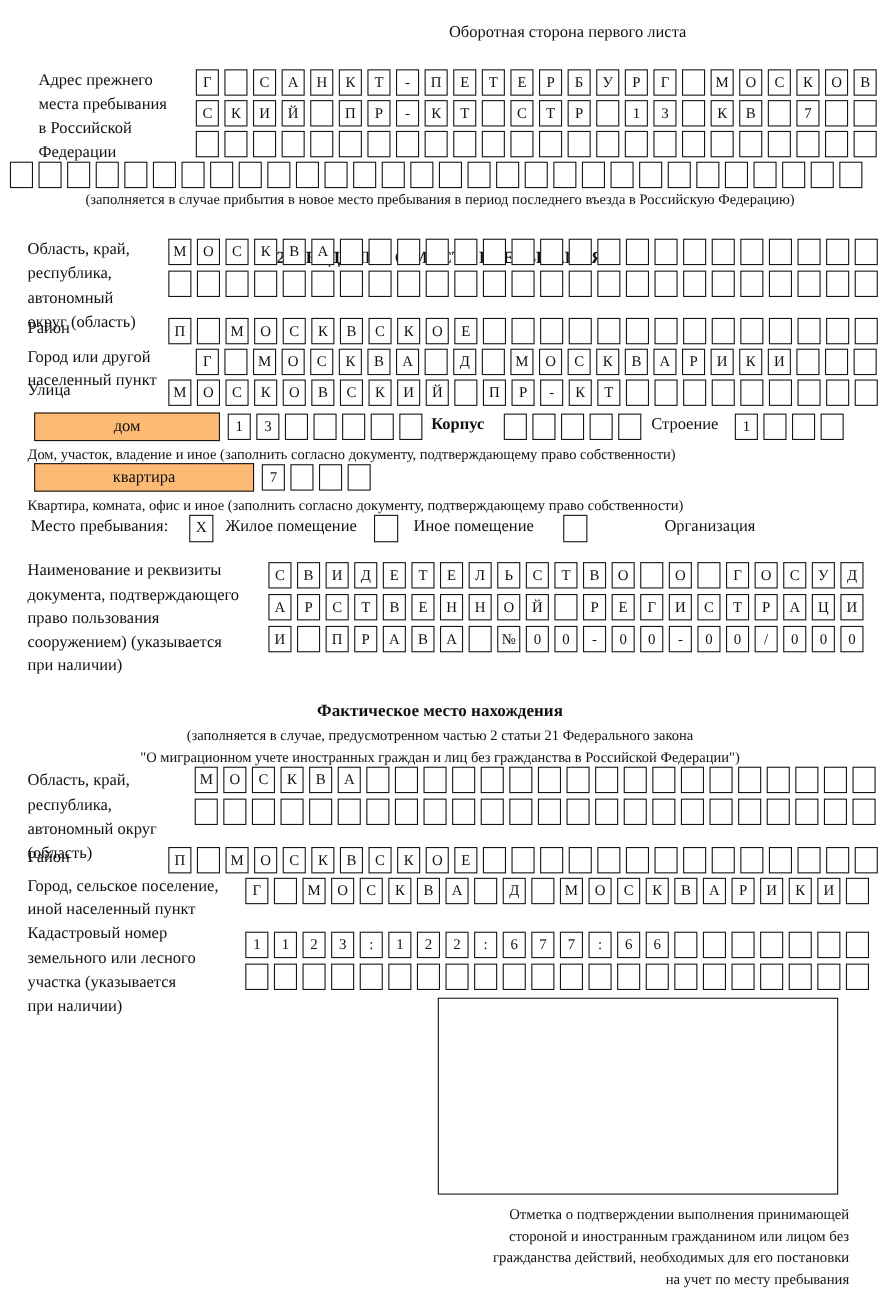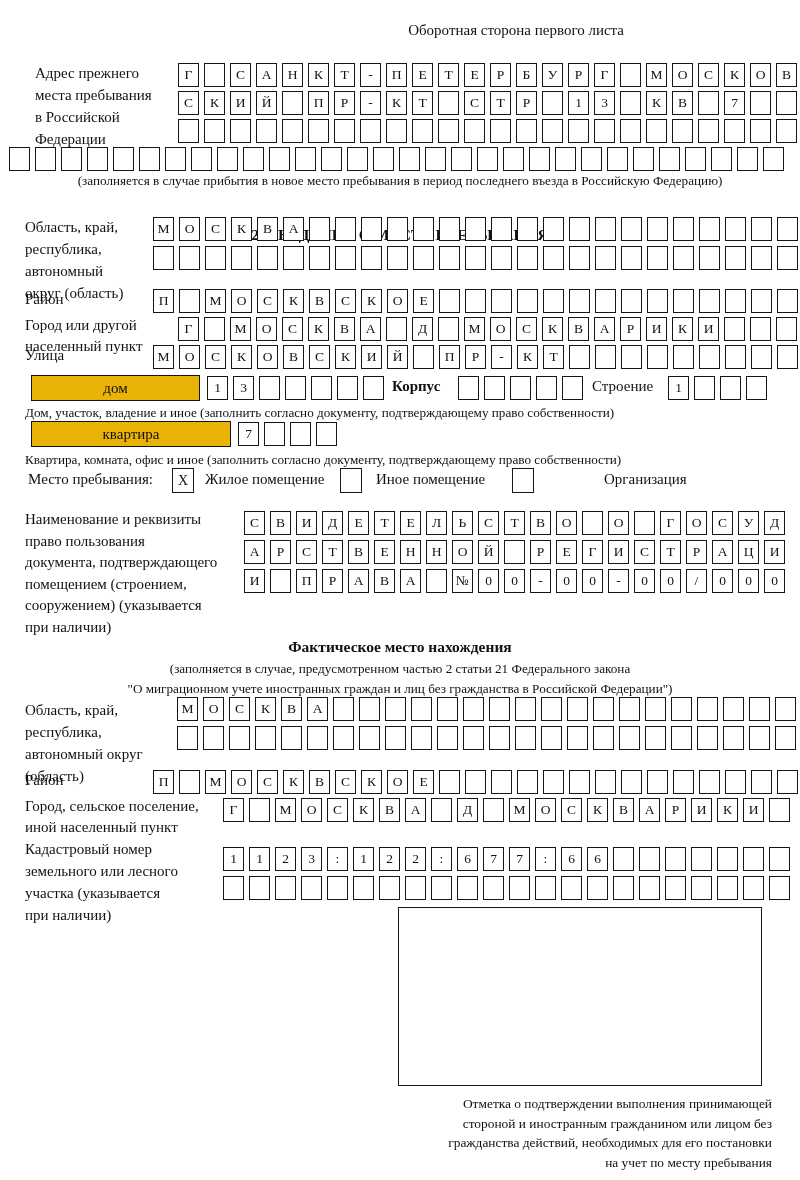--- a/index.html
+++ b/index.html
@@ -9,21 +9,21 @@
   .lbl{position:absolute;font-size:15px;line-height:22px;}
   .lbl div{white-space:nowrap;}
   .cap{position:absolute;font-size:13.2px;white-space:nowrap;}
   .center{left:0;width:800px;text-align:center;white-space:nowrap;}
   .hdr{position:absolute;left:0;width:800px;text-align:center;font-weight:bold;font-size:15.5px;}
   .cellrow{position:absolute;display:flex;gap:5px;}
   .cell{box-sizing:border-box;flex:0 0 21px;width:21px;height:24px;border:1.6px solid #161616;
         display:inline-flex;align-items:center;justify-content:center;
         font-size:13.5px;line-height:1;background:#fff;}
   .bigfield{position:absolute;box-sizing:border-box;border:1.6px solid #161616;height:26px;
-        display:flex;align-items:center;justify-content:center;font-size:15px;background:#eab308;}
+        display:flex;align-items:center;justify-content:center;font-size:15px;background:#fdba74;}
   .inlinelbl{position:absolute;font-size:15px;white-space:nowrap;}
   .chk{position:absolute;box-sizing:border-box;width:22px;height:25px;border:1.6px solid #161616;
         display:flex;align-items:center;justify-content:center;font-size:14px;background:#fff;}
   .stampbox{position:absolute;left:398px;top:907px;width:362px;height:177px;
         border:1.8px solid #161616;background:#fff;}
   .stampcap{position:absolute;left:388px;top:1094px;width:384px;text-align:right;
         font-size:13.4px;line-height:19.5px;}
 </style>
 </head>
 <body>
@@ -347,23 +347,22 @@
       <span></span>
     </div>
   <div class="inlinelbl" style="left:376px;top:471px;">Иное помещение</div>
   <div class="chk" style="left:512px;top:468px;">
       <span></span>
     </div>
   <div class="inlinelbl" style="left:556px;top:471px;margin-left:48px;">Организация</div>
 
   <div class="lbl" style="left:25px;top:509px;line-height:21.5px;">
       <div>Наименование и реквизиты</div>
+      <div>документа, подтверждающего</div>
       <div>право пользования</div>
-      <div>документа, подтверждающего</div>
-      <div>помещением (строением,</div>
       <div>сооружением) (указывается</div>
       <div>при наличии)</div>
     </div>
   <div class="cellrow" style="left:244px;top:511px;">
       <span class="cell">С</span>
       <span class="cell">В</span>
       <span class="cell">И</span>
       <span class="cell">Д</span>
       <span class="cell">Е</span>
       <span class="cell">Т</span>

